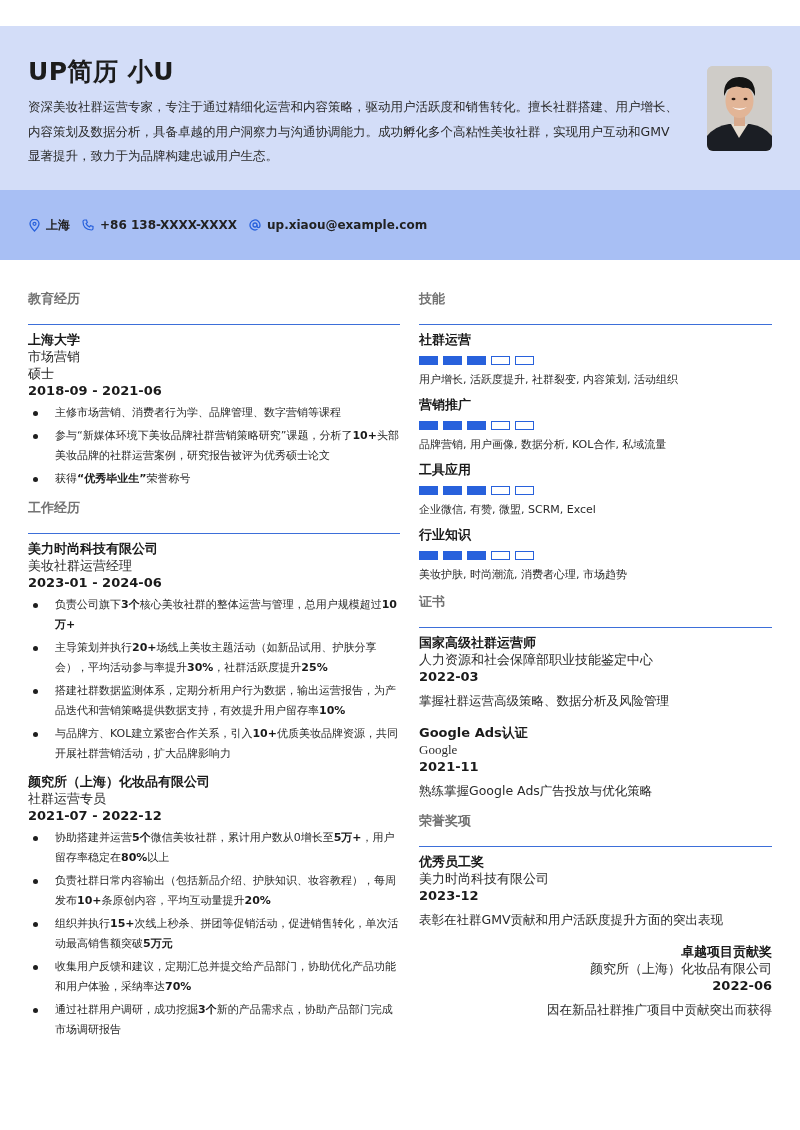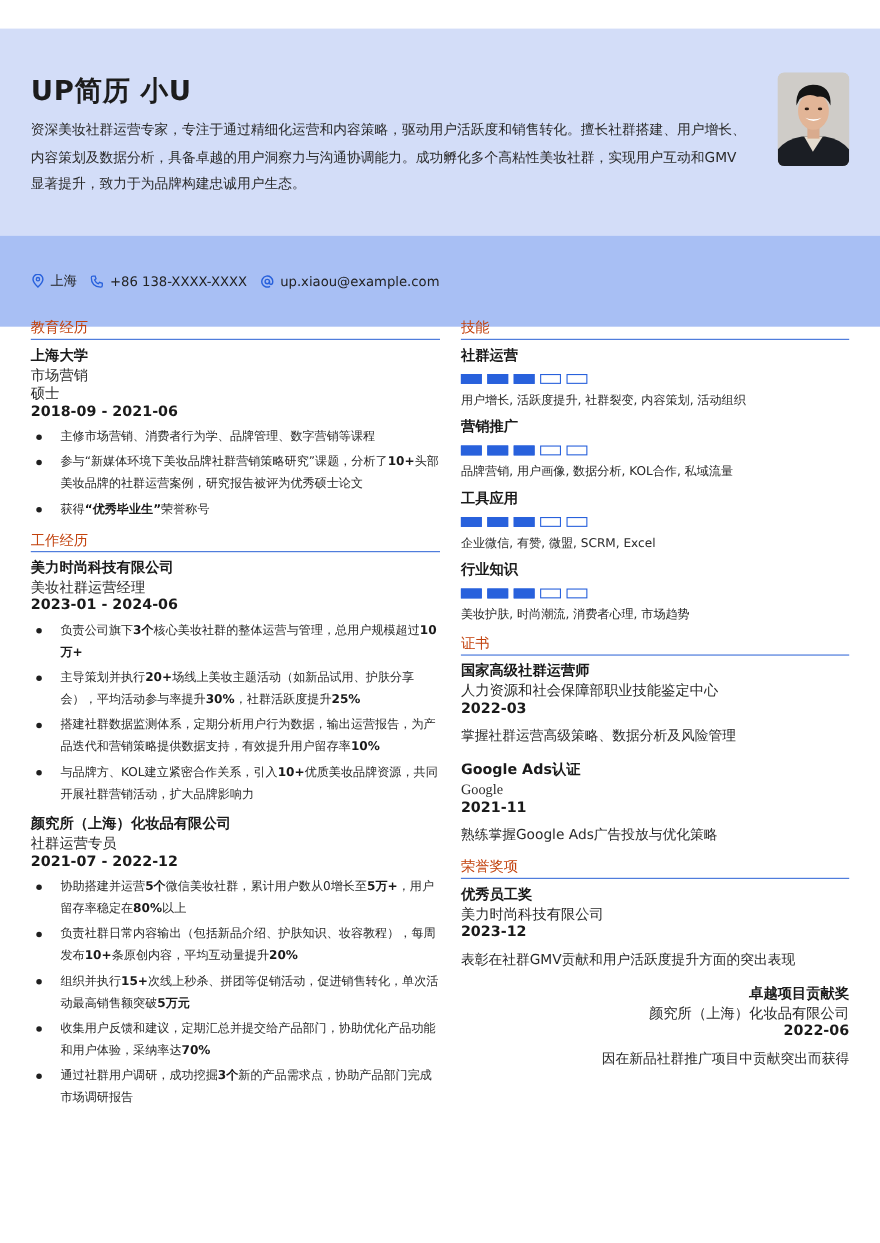--- a/index.html
+++ b/index.html
@@ -1,33 +1,33 @@
 <!DOCTYPE html>
 <html><head>
 <meta charset="utf-8">
 <style>
   * { box-sizing: border-box; margin: 0; padding: 0; }
   html, body { width: 800px; height: 1130px; background: #ffffff; overflow: hidden; }
   body { font-family: "DejaVu Sans", "Liberation Sans", sans-serif; color: #1f1f1f; position: relative; }
 
   .topgap { height: 26px; background: #ffffff; }
-  .header { position: relative; height: 188px; background: #d3ddf8; padding: 40px 0 0 28px; }
+  .header { position: relative; height: 164px; background: #d3ddf8; padding: 29px 0 0 28px; }
   .header .name { font-size: 25px; font-weight: bold; color: #1c1c1c; line-height: 34px; letter-spacing: 0.5px; }
   .header .summary { margin-top: 6px; width: 650px; font-size: 12.5px; line-height: 24.5px; color: #2a2a2a; }
   .photo { position: absolute; left: 707px; top: 40px; width: 65px; height: 85px; border-radius: 6px; overflow: hidden; background: #cfcdca; }
 
-  .contact { height: 83px; background: #a8bff4; display: flex; align-items: center; padding-left: 29px; font-size: 12px; color: #222; }
+  .contact { height: 70px; background: #a8bff4; display: flex; align-items: center; padding-left: 29px; font-size: 12px; color: #222; font-weight: bold; }
   .contact .ci { display: flex; align-items: center; margin-right: 12px; }
   .contact .ci svg { margin-right: 6px; }
 
   .cols { position: absolute; top: 290px; left: 0; width: 800px; }
   .left { position: absolute; left: 28px; width: 372px; }
   .right { position: absolute; left: 419px; width: 353px; }
 
-  .sec-title { color: #c2410c; font-size: 13px; font-weight: normal; line-height: 17px; border-bottom: 1.5px solid #3d6fd9; padding-bottom: 1px; margin-bottom: 6px; }
+  .sec-title { color: #737373; font-size: 13px; font-weight: bold; line-height: 17px; border-bottom: 1.5px solid #3d6fd9; padding-bottom: 17px; margin-bottom: 6px; }
   .entry-title { font-size: 13px; font-weight: bold; line-height: 17px; color: #1a1a1a; }
   .entry-sub { font-size: 13px; line-height: 17px; color: #2a2a2a; font-family: Liberation Serif, serif; }
   .entry-date { font-size: 13px; font-weight: bold; line-height: 17px; color: #1a1a1a; }
 
   ul.bullets { list-style: none; margin-top: 4px; }
   ul.bullets li { position: relative; padding-left: 27px; font-size: 11px; line-height: 20px; color: #2a2a2a; margin-bottom: 3px; }
   ul.bullets li::before { content: ""; position: absolute; left: 5px; top: 8px; width: 5px; height: 5px; border-radius: 50%; background: #1f1f1f; }
   b { font-weight: bold; color: #1a1a1a; }
 
   .skill { margin-bottom: 8px; }

